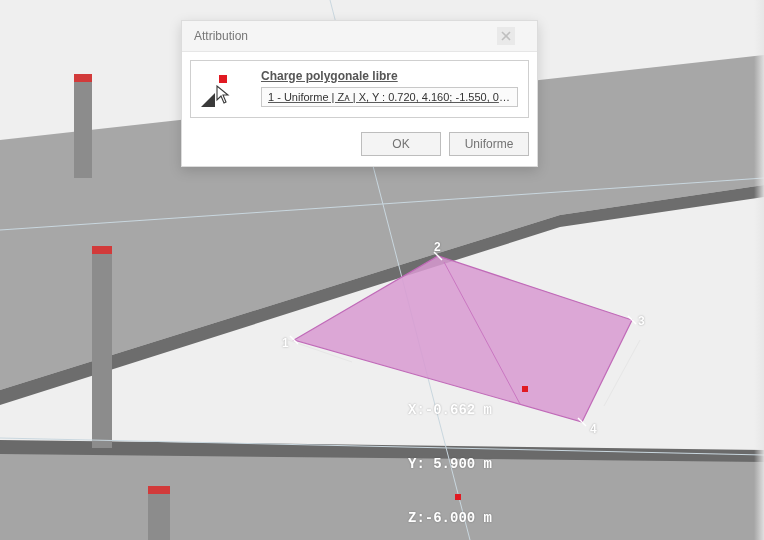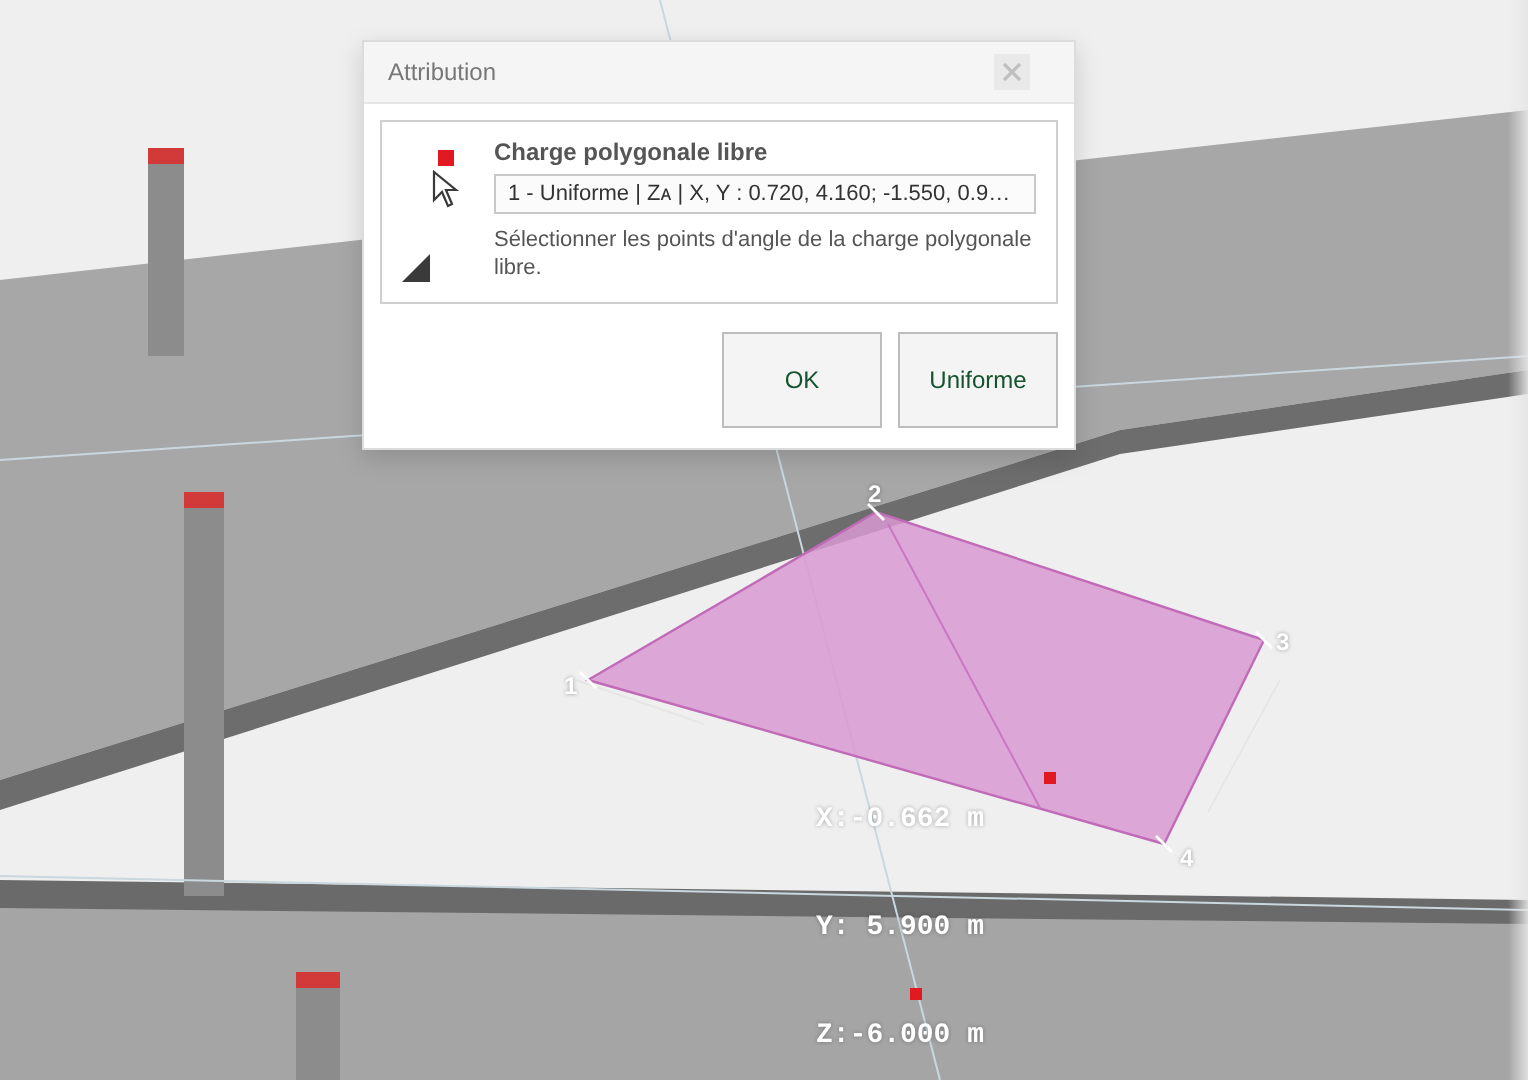--- a/index.html
+++ b/index.html
@@ -63,22 +63,23 @@
     background: #e9e9e9;
     display: flex; align-items: center; justify-content: center;
   }
   .dlg-body {
     padding: 8px;
   }
   .dlg-panel {
     border: 1px solid #cfcfcf;
     background: #ffffff;
     padding: 8px 10px 10px 10px;
-    display: flex; gap: 2px;
+    display: flex; gap: 16px;
     position: relative;
+    text-decoration: underline;
   }
   .dlg-icon-cell {
     width: 44px; flex: 0 0 44px;
     display: flex; flex-direction: column; align-items: center; justify-content: flex-start;
     padding-top: 2px;
     position: relative;
   }
   .dlg-icon-cell .pin {
     width: 8px; height: 8px; background: #e11a22;
     margin-top: 4px; margin-bottom: 2px;
@@ -113,25 +114,25 @@
     display: block;
   }
   .dlg-hint { margin-top: 6px; color: #555; line-height: 14px; font-size: 11px; }
 
   .dlg-buttons {
     display: flex; justify-content: flex-end; gap: 8px;
     padding: 6px 8px 10px 8px;
   }
   .dlg-btn {
     min-width: 80px;
-    padding: 16px 12px;
+    padding: 4px 12px;
     border: 1px solid #bdbdbd;
     background: #f4f4f4;
     font-size: 12px;
-    color: #14532d;
+    color: #737373;
     text-align: center;
   }
 
   .edge-gradient {
     position: absolute;
     right: 0; top: 0; bottom: 0; width: 10px;
     background: linear-gradient(to right, rgba(255,255,255,0), rgba(230,230,230,0.9));
     pointer-events: none;
   }
 </style>
@@ -214,21 +215,20 @@
         <div class="cursor">
           <svg width="18" height="20" viewBox="0 0 18 20">
             <path d="M3 1 L3 15 L7 11 L10 18 L12 17 L9 10 L14 10 Z" fill="#ffffff" stroke="#3a3a3a" stroke-width="1.1"></path>
           </svg>
         </div>
         <div class="corner-tri"></div>
       </div>
       <div class="dlg-fields">
         <div class="dlg-heading">Charge polygonale libre</div>
         <span class="dlg-input">1 - Uniforme | Zᴀ | X, Y : 0.720, 4.160; -1.550, 0.901;…</span>
-        <div class="dlg-hint">Sélectionner les points d'angle de la charge polygonale libre.</div>
       </div>
     </div>
   </div>
   <div class="dlg-buttons">
     <button class="dlg-btn">OK</button>
     <button class="dlg-btn">Uniforme</button>
   </div>
 </div>
 
 </body></html>

